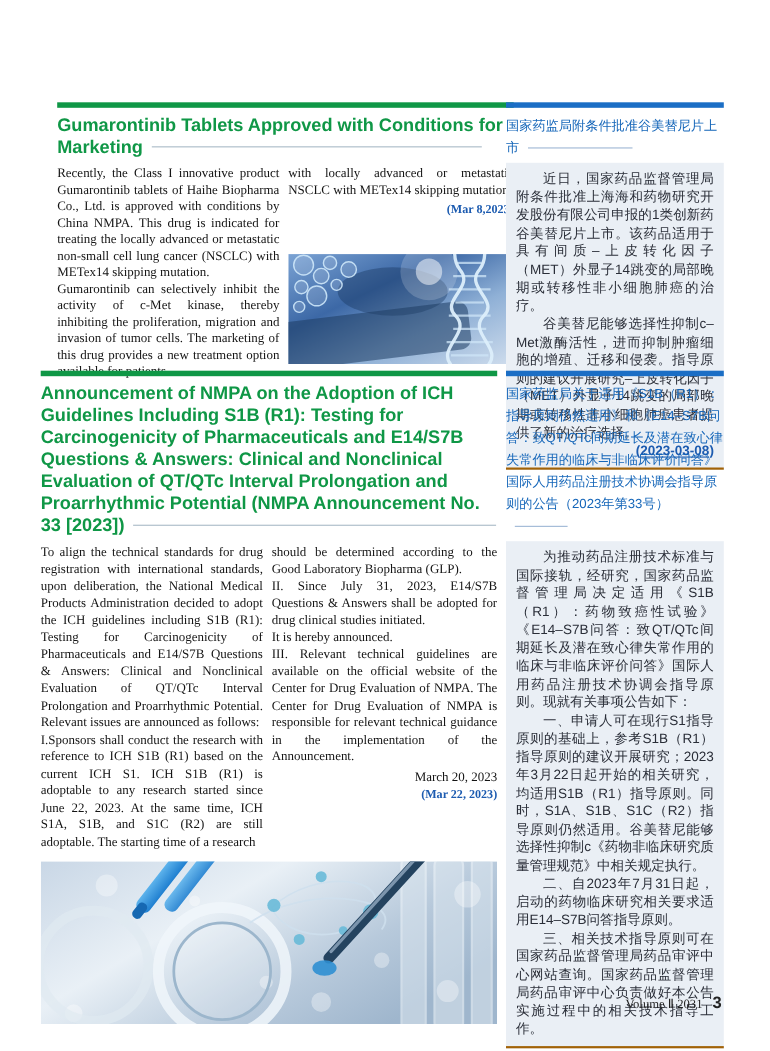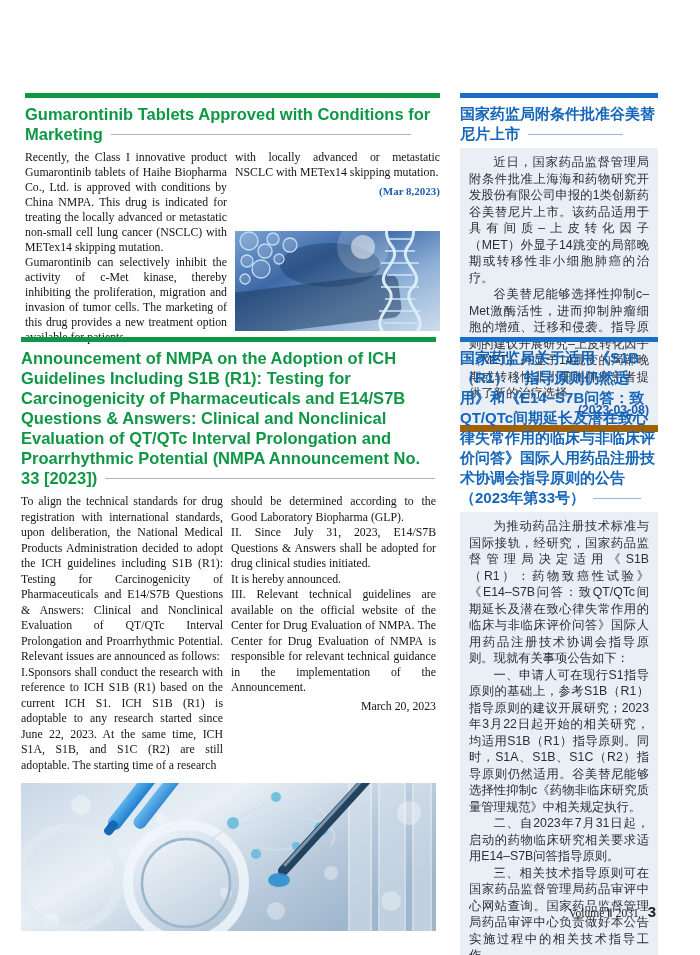--- a/index.html
+++ b/index.html
@@ -1,56 +1,56 @@
 <!DOCTYPE html>
 <html><head>
 <meta charset="utf-8">
 <style>
   html,body{margin:0;padding:0;background:#ffffff;}
   .page{
     position:relative;width:700px;height:955px;background:#ffffff;overflow:hidden;
     font-family:"Liberation Serif",serif;color:#111;
   }
   .col{position:absolute;}
-  #s1-left {left:25px;top:93px;width:415px;}
+  #s1-left {left:52px;top:93px;width:415px;}
   #s1-right{left:460px;top:93px;width:198px;}
-  #s2-left {left:21px;top:337px;width:415px;}
+  #s2-left {left:37px;top:337px;width:415px;}
   #s2-right{left:460px;top:337px;width:198px;}
 
   .bar{height:5px;margin-bottom:6px;}
   .bar.green{background:#0f9746;}
   .bar.blue{background:#1b6ec5;}
 
   .en-title{
     font-family:"Liberation Sans",sans-serif;font-weight:bold;color:#0f9746;
     font-size:16.5px;line-height:20px;margin:0 0 6px 0;
   }
   .zh-title{
-    font-family:"Liberation Sans","DejaVu Sans",sans-serif;font-weight:bold;color:#1566b9;
-    font-size:15px;line-height:20px;margin:0 0 4px 0;
+    font-family:"Liberation Sans","DejaVu Sans",sans-serif;font-weight:normal;color:#1566b9;
+    font-size:12px;line-height:20px;margin:0 0 4px 0;
   }
   .title-rule{display:inline-block;height:0;border-top:1.5px solid #a9bac6;vertical-align:0.28em;margin-left:8px;}
   .zh-title .title-rule{border-top-color:#9db6d4;}
   .rule-s1en{width:300px;} .rule-s2en{width:330px;} .rule-s1zh{width:95px;} .rule-s2zh{width:48px;}
 
   .cols{display:flex;gap:8px;}
   .colA{width:202px;} .colB{width:205px;}
   .en-body{font-size:11.8px;text-align:justify;color:#141414;}
   #s1-left .en-body{line-height:15px;}
   #s2-left .en-body{line-height:15.5px;}
   .en-body p{margin:0;}
 
   .date-en{color:#1c5bb0;font-weight:bold;text-align:right;font-size:11px;}
   #s1-left .date-en{margin-top:4px;}
 
   .signoff-en{text-align:right;margin-top:2px;}
   .signoff-en div{line-height:16px;}
 
   .zh-box{
-    background:#eaeff5;border-bottom:7px solid #a16207;
+    background:#eaeff5;border-bottom:2px solid #a16207;
     padding:6px 9px 7px 9px;margin-top:2px;
     font-family:"Liberation Sans","DejaVu Sans",sans-serif;
     font-size:12.3px;line-height:16.5px;color:#2a2e38;text-align:justify;
   }
   .zh-box p{margin:0;text-indent:2em;}
   .date-zh{color:#1c5bb0;font-weight:bold;text-align:right;text-indent:0 !important;text-decoration:underline;}
 
   .photo{position:relative;overflow:hidden;}
   .photo svg{display:block;}
   #photo1{width:205px;height:100px;margin-top:32px;}
@@ -142,20 +142,21 @@
         <p>To align the technical standards for drug registration with international standards, upon deliberation, the National Medical Products Administration decided to adopt the ICH guidelines including S1B (R1): Testing for Carcinogenicity of Pharmaceuticals and E14/S7B Questions &amp; Answers: Clinical and Nonclinical Evaluation of QT/QTc Interval Prolongation and Proarrhythmic Potential. Relevant issues are announced as follows:</p>
         <p>I.Sponsors shall conduct the research with reference to ICH S1B (R1) based on the current ICH S1. ICH S1B (R1) is adoptable to any research started since June 22, 2023. At the same time, ICH S1A, S1B, and S1C (R2) are still adoptable. The starting time of a research</p>
       </div>
       <div class="colB">
         <p>should be determined according to the Good Laboratory Biopharma (GLP).</p>
         <p>II. Since July 31, 2023, E14/S7B Questions &amp; Answers shall be adopted for drug clinical studies initiated.</p>
         <p>It is hereby announced.</p>
         <p>III. Relevant technical guidelines are available on the official website of the Center for Drug Evaluation of NMPA. The Center for Drug Evaluation of NMPA is responsible for relevant technical guidance in the implementation of the Announcement.</p>
         <div class="signoff-en">
           <div>March 20, 2023</div>
+          <div class="date-en">(Mar 22, 2023)</div>
         </div>
       </div>
     </div>
     <div class="photo" id="photo2">
       <svg viewBox="0 0 415 148" width="415" height="148" preserveAspectRatio="none">
         <defs>
           <linearGradient id="p2bg" x1="0" y1="0" x2="1" y2="0.6">
             <stop offset="0" stop-color="#c9d7e6"></stop>
               <stop offset="0.4" stop-color="#e9f0f6"></stop>
             <stop offset="0.75" stop-color="#b7c9db"></stop>

